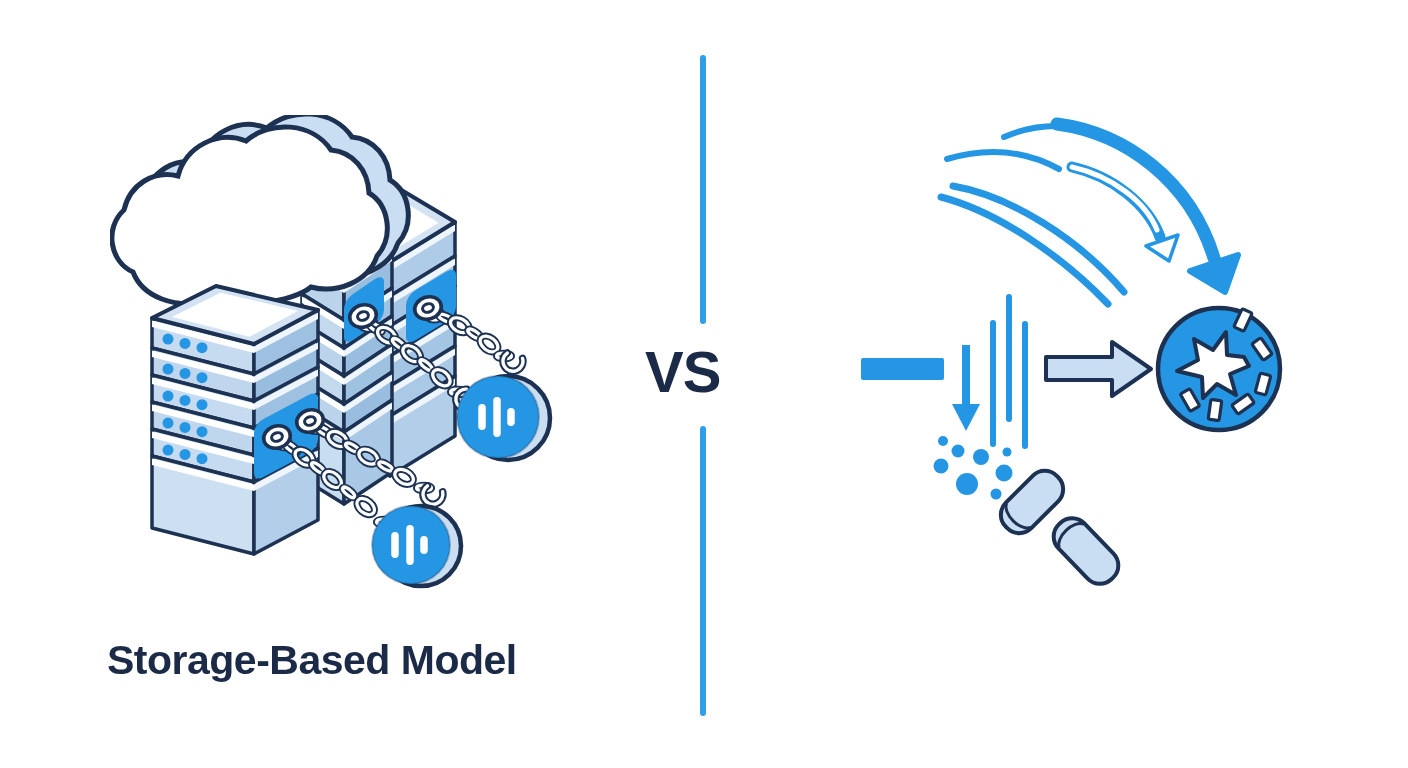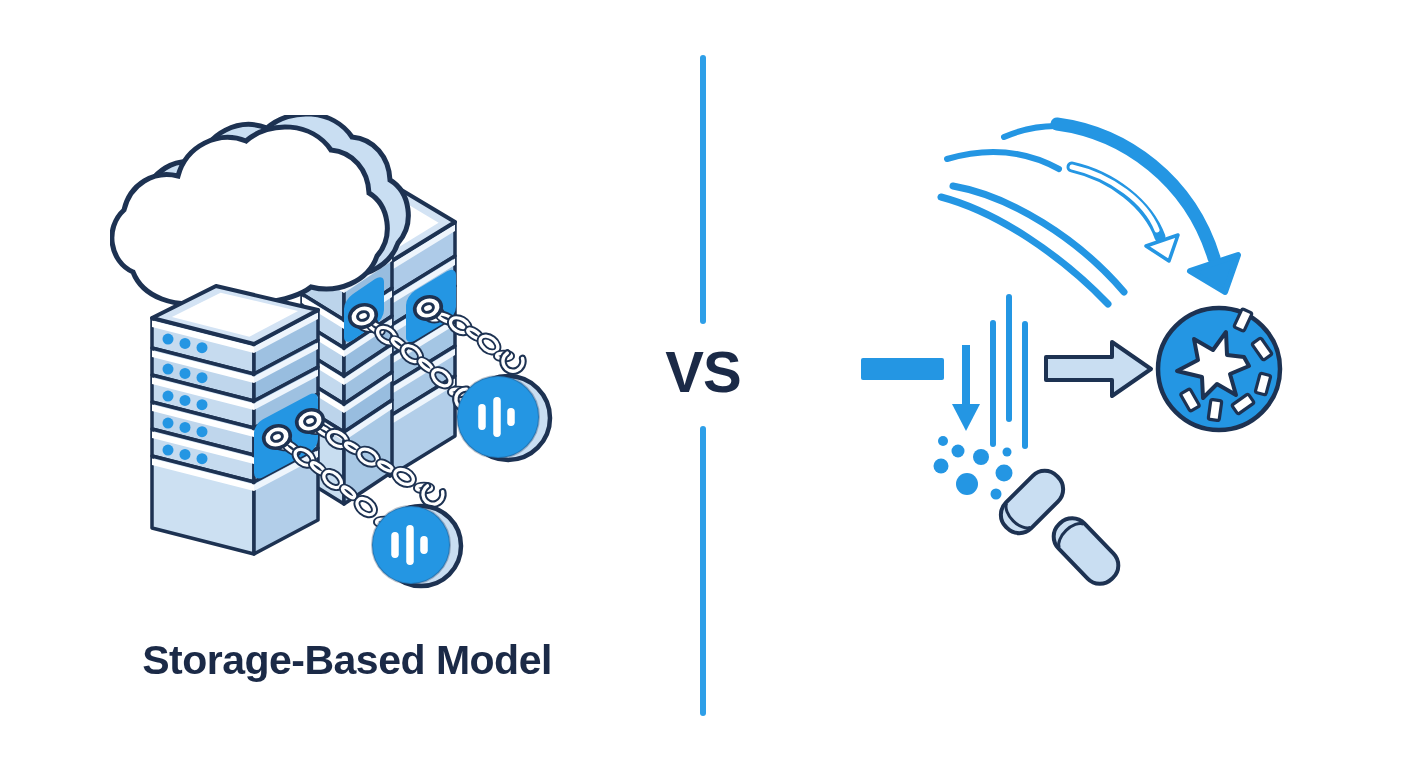--- a/index.html
+++ b/index.html
@@ -2,23 +2,23 @@
 <html style="--blue: #2496e3; --lb: #c9def2; --navy: #1d3252; --navy-text: #1b2a47; --divider: #2e9fe8;"><head>
 <meta charset="utf-8">
 <style>
   html,body{margin:0;padding:0;background:#ffffff;}
   .stage{position:relative;width:1408px;height:768px;background:#fff;overflow:hidden;
          font-family:"Liberation Sans","DejaVu Sans",sans-serif;}
   .illo{position:absolute;}
   .divider-seg{position:absolute;left:700px;width:6px;border-radius:3px;background:var(--divider,#2e9fe8);}
   .divider-top{top:55px;height:269px;}
   .divider-bottom{top:426px;height:290px;}
-  .vs{position:absolute;left:645px;top:338px;width:116px;text-align:center;
+  .vs{position:absolute;left:645px;top:338px;width:116px;
       font-size:58px;font-weight:bold;letter-spacing:-1px;color:var(--navy-text,#1b2a47);}
-  .panel-label{position:absolute;text-align:center;font-size:41px;font-weight:bold;
+  .panel-label{position:absolute;font-size:41px;font-weight:bold;
       letter-spacing:-0.5px;color:var(--navy-text,#1b2a47);top:637px;}
   .panel-label.left{left:107px;width:480px;}
   .panel-label.right{left:846px;width:460px;}
 </style>
 </head>
 <body>
 
 <div class="stage">
 
   <svg class="illo" style="left:110px;top:115px" width="470" height="490" viewBox="110 115 470 490">

